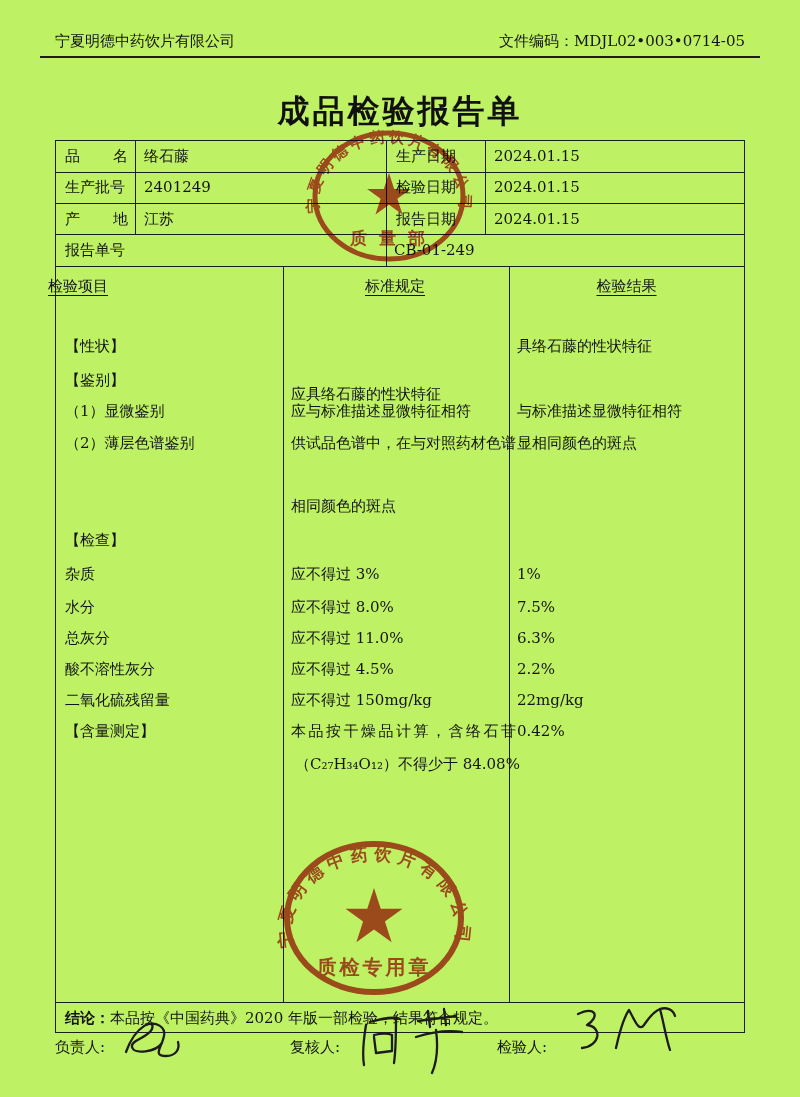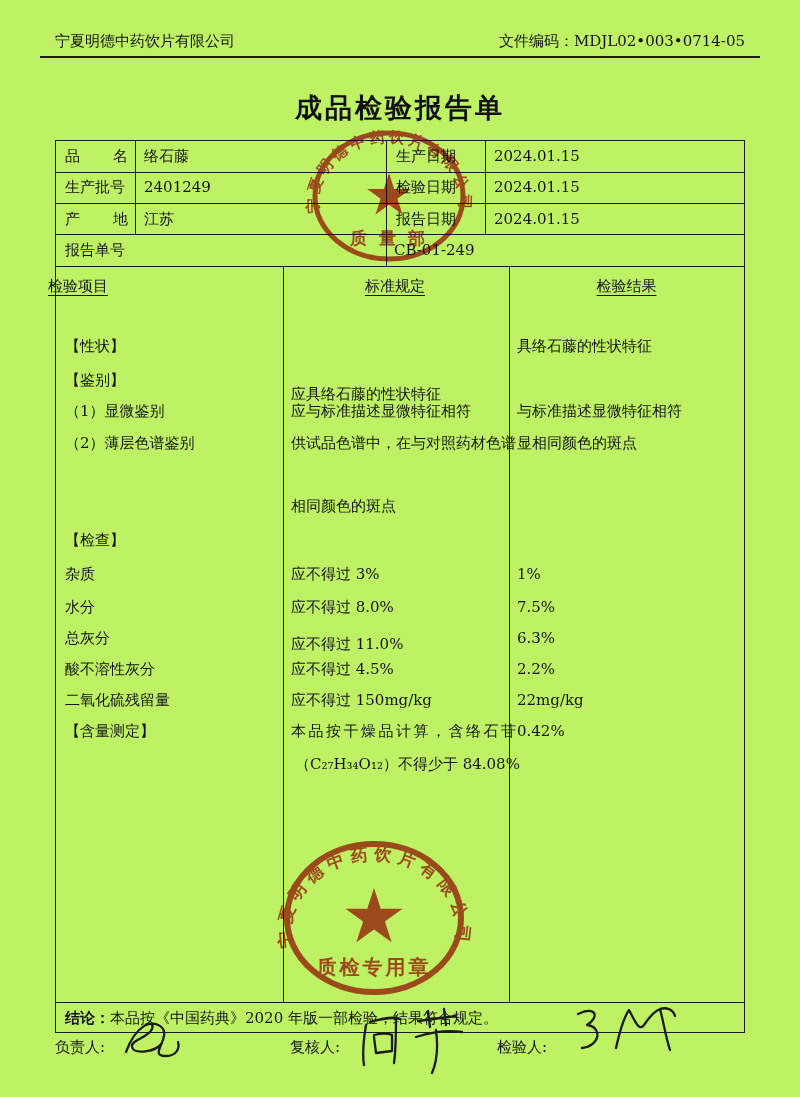--- a/index.html
+++ b/index.html
@@ -7,21 +7,21 @@
     position:relative;width:800px;height:1097px;background:#bef264;
     font-family:"DejaVu Serif","Liberation Serif",serif;color:#111;overflow:hidden;
   }
   .t{position:absolute;font-size:15px;line-height:18px;white-space:nowrap;color:#141414;}
   .lbl{letter-spacing:1px;}
   .u{text-decoration:underline;text-underline-offset:4px;}
   .ctr{text-align:center;}
   .hl,.vl{position:absolute;background:#1d1d1d;}
   .sp{letter-spacing:2.5px;}
   #title{position:absolute;left:0;top:90;width:800px;text-align:center;top:90px;
-    font-size:27px;font-weight:bold;letter-spacing:3px;}
+    font-size:32px;font-weight:bold;letter-spacing:3px;}
   #tbl{position:absolute;left:55px;top:140px;width:690px;height:893px;border:1px solid #1d1d1d;box-sizing:border-box;}
   .stamp{position:absolute;mix-blend-mode:multiply;opacity:0.88;}
   .sig{position:absolute;}
   .sig path{fill:none;stroke:#1c1c1c;stroke-width:2.3;stroke-linecap:round;stroke-linejoin:round;}
 </style>
 </head>
 <body>
 
 <div id="page">
 
@@ -85,21 +85,21 @@
 
   <div class="t" style="left:65px;top:565px;">杂质</div>
   <div class="t" style="left:291px;top:565px;">应不得过 3%</div>
   <div class="t" style="left:517px;top:565px;">1%</div>
 
   <div class="t" style="left:65px;top:598px;">水分</div>
   <div class="t" style="left:291px;top:598px;">应不得过 8.0%</div>
   <div class="t" style="left:517px;top:598px;">7.5%</div>
 
   <div class="t" style="left:65px;top:629px;">总灰分</div>
-  <div class="t" style="left:291px;top:629px;margin-top:6px;">应不得过 11.0%</div>
+  <div class="t" style="left:291px;top:629px;">应不得过 11.0%</div>
   <div class="t" style="left:517px;top:629px;">6.3%</div>
 
   <div class="t" style="left:65px;top:660px;">酸不溶性灰分</div>
   <div class="t" style="left:291px;top:660px;">应不得过 4.5%</div>
   <div class="t" style="left:517px;top:660px;">2.2%</div>
 
   <div class="t" style="left:65px;top:691px;">二氧化硫残留量</div>
   <div class="t" style="left:291px;top:691px;">应不得过 150mg/kg</div>
   <div class="t" style="left:517px;top:691px;">22mg/kg</div>
 

